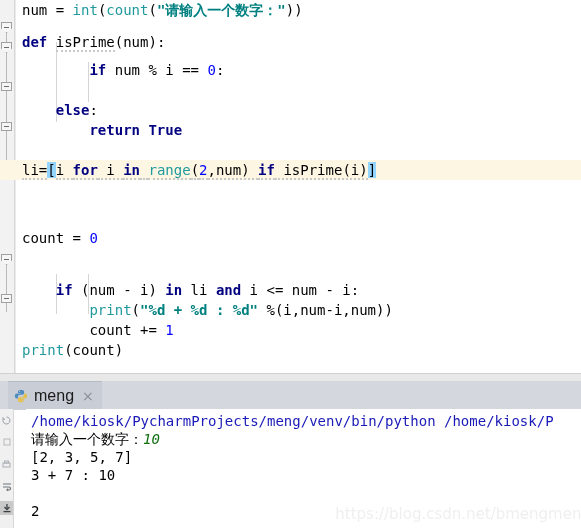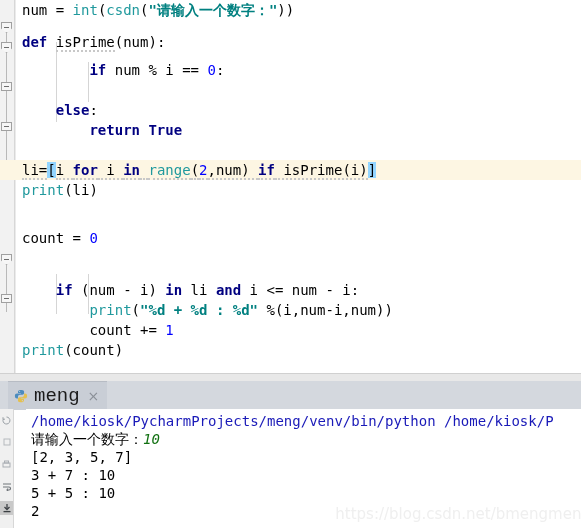--- a/index.html
+++ b/index.html
@@ -164,22 +164,22 @@
     display: flex;
     align-items: center;
     gap: 6px;
     background: #c6cbd3;
     border-top: 1px solid #b7bcc4;
   }
   .run-tab.active {
     background: #c9ced6;
   }
   .tab-label {
-    font-family: Liberation Mono, monospace;
-    font-size: 19px;
+    font-family: Liberation Sans, sans-serif;
+    font-size: 16px;
     color: #1b1b1b;
   }
   .tab-close {
     font-family: "DejaVu Sans", "Liberation Sans", sans-serif;
     font-size: 14px;
     color: #8a8f97;
     line-height: 1;
     padding-left: 2px;
     cursor: pointer;
   }
@@ -276,37 +276,36 @@
     </div>
 
     <div class="code-area">
       <div class="code-left-edge"></div>
 
       <div class="indent-guide" style="left:41px; top:42px;  height:80px;"></div>
       <div class="indent-guide" style="left:73px; top:62px;  height:40px;"></div>
       <div class="indent-guide" style="left:41px; top:274px; height:40px;"></div>
       <div class="indent-guide" style="left:73px; top:274px; height:40px;"></div>
 
-      <div class="code-line" style="top:0px;"><span class="plain">num </span><span class="plain">= </span><span class="builtin">int</span><span class="plain">(</span><span class="builtin">csdn</span><span class="plain">(</span><span class="str">"请输入一个数字："</span><span class="plain">))</span></div>
+      <div class="code-line" style="top:0px;"><span class="plain">num </span><span class="plain">= </span><span class="builtin">int</span><span class="plain">(</span><span class="builtin">count</span><span class="plain">(</span><span class="str">"请输入一个数字："</span><span class="plain">))</span></div>
 
       <div class="code-line" style="top:32px;"><span class="kw">def</span><span class="plain"> </span><span class="fn squig">isPrime</span><span class="plain">(num):</span></div>
 
 
       <div class="code-line" style="top:60px;"><span class="plain">        </span><span class="kw">if</span><span class="plain"> num % i == </span><span class="num">0</span><span class="plain">:</span></div>
 
 
       <div class="code-line" style="top:120px;"><span class="plain">        </span><span class="kw">return True</span></div>
 
       <div class="code-line" style="top:100px;"><span class="plain">    </span><span class="kw">else</span><span class="plain">:</span></div>
 
       <div class="code-line" style="top:140px;"></div>
 
       <div class="code-line hl" style="top:160px;left:-15px;padding-left:22px;"><span class="plain squig">li=</span><span class="plain bracket-hl">[</span><span class="plain squig">i </span><span class="kw squig">for</span><span class="plain squig"> i </span><span class="kw squig">in</span><span class="plain squig"> </span><span class="builtin squig">range</span><span class="plain squig">(</span><span class="num squig">2</span><span class="plain squig">,num) </span><span class="kw squig">if</span><span class="plain squig"> isPrime(i)</span><span class="plain bracket-hl">]</span></div>
 
-      <div class="code-line" style="top:180px;"><span class="builtin">print</span><span class="plain">(li)</span></div>
 
       <div class="code-line" style="top:200px;"></div>
 
       <div class="code-line" style="top:228px;"><span class="plain">count = </span><span class="num">0</span></div>
 
       <div class="code-line" style="top:240px;"></div>
 
 
       <div class="code-line" style="top:280px;"><span class="plain">    </span><span class="kw">if</span><span class="plain"> (num - i) </span><span class="kw">in</span><span class="plain"> li </span><span class="kw">and</span><span class="plain"> i &lt;= num - i:</span></div>
 
@@ -368,20 +367,19 @@
       </div>
     </div>
 
     <div class="console-body">
       <div class="con-line path" style="top:3px;">/home/kiosk/PycharmProjects/meng/venv/bin/python /home/kiosk/P</div>
 
       <div class="con-line" style="top:21px;"><span>请输入一个数字：</span><span class="con-user-input">10</span></div>
 
       <div class="con-line" style="top:39px;">[2, 3, 5, 7]</div>
       <div class="con-line" style="top:57px;">3 + 7 : 10</div>
-      <div class="con-line" style="top:75px;">5 + 5 : 10</div>
       <div class="con-line" style="top:93px;">2</div>
 
       <div class="watermark">https://blog.csdn.net/bmengmeng</div>
     </div>
   </div>
 
 </div>
 
 </body></html>

